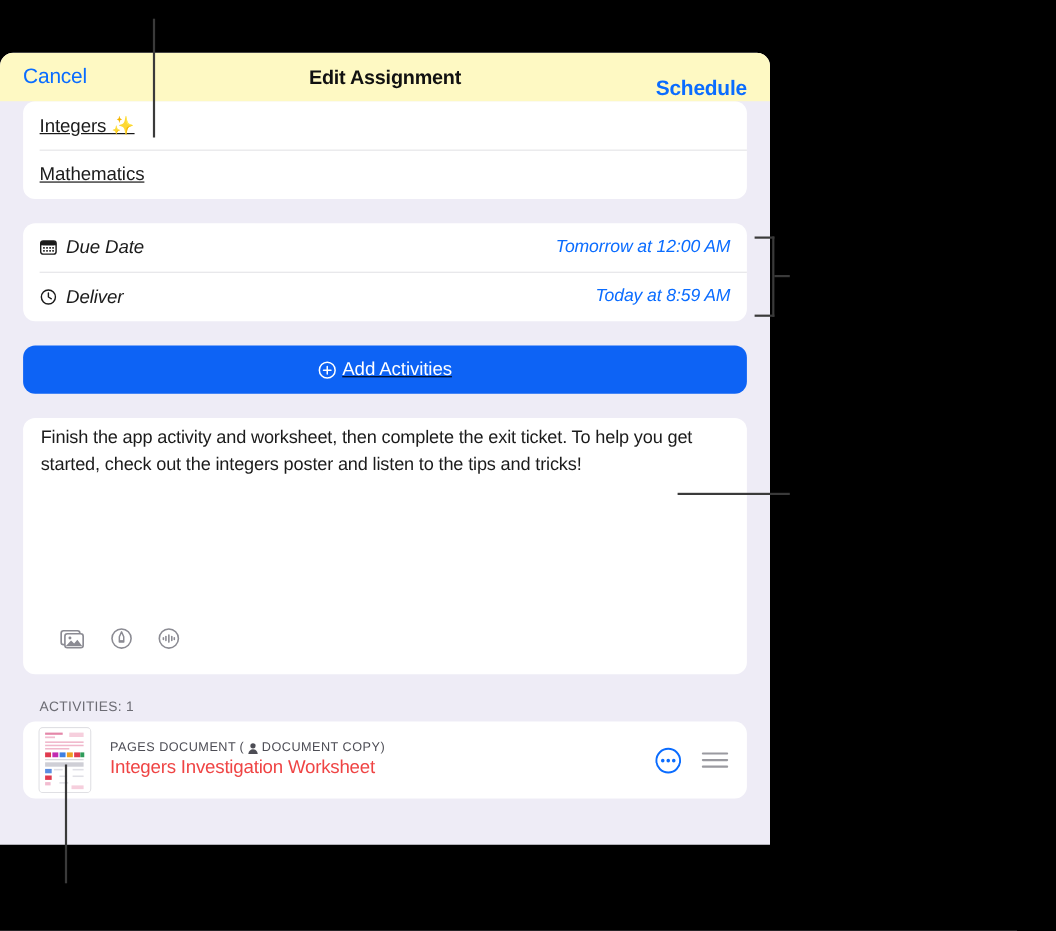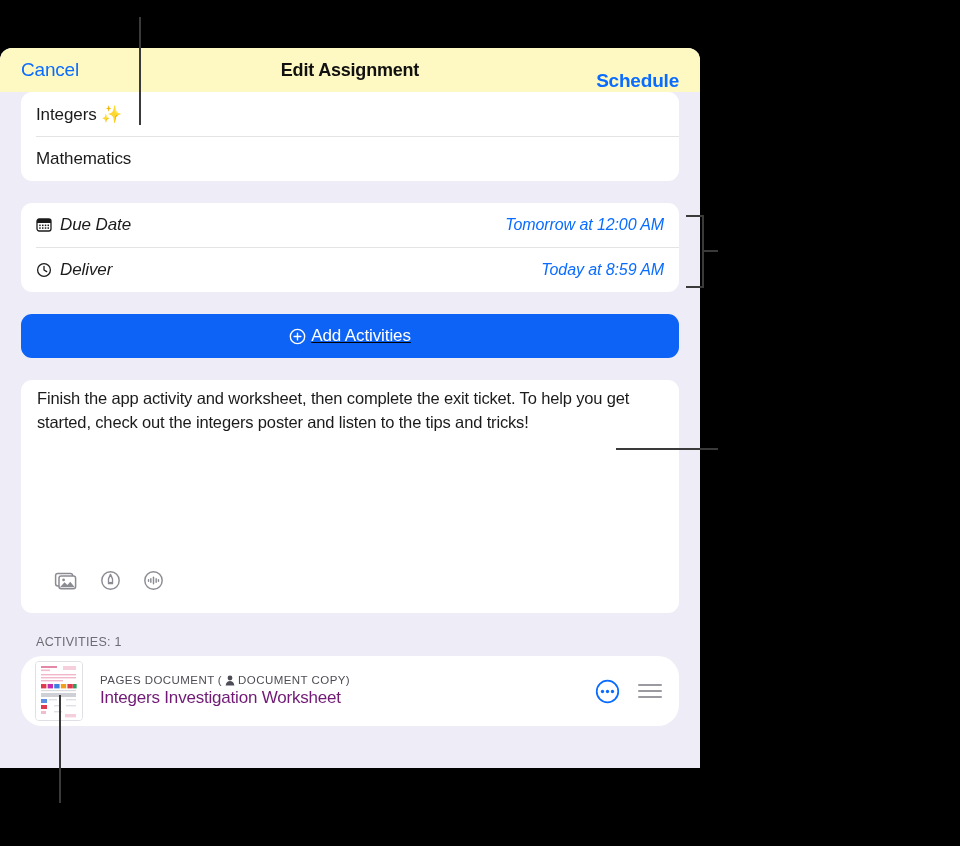--- a/index.html
+++ b/index.html
@@ -104,20 +104,21 @@
     margin: 0 21px;
   }
   .card + .card { margin-top: 0; }
 
   .row {
     display: flex;
     align-items: center;
     height: 44px;
     padding: 0 15px;
     box-sizing: border-box;
+    text-decoration: underline;
   }
   .row-divider {
     height: 1px;
     background: #e3e3e6;
     margin-left: 15px;
   }
 
   .field-text {
     font-size: 17px;
     color: #1b1b1b;
@@ -204,21 +205,21 @@
   
   #activities-header {
     margin: 22px 0 7px 36px;
     font-size: 12.5px;
     color: #6c6c74;
     letter-spacing: 0.3px;
   }
   #activity-card {
     margin: 0 21px;
     background: #ffffff;
-    border-radius: 21px;
+    border-radius: 11px;
     height: 70px;
     display: flex;
     align-items: center;
     padding: 0 17px 0 14px;
     box-sizing: border-box;
   }
   #activity-thumb {
     width: 46px;
     height: 58px;
     border-radius: 4px;
@@ -236,21 +237,21 @@
     font-size: 11.5px;
     color: #4d4d55;
     letter-spacing: 0.45px;
     display: flex;
     align-items: center;
     gap: 3px;
   }
   #activity-kind .paren { letter-spacing: 0.45px; }
   #activity-title {
     font-size: 17px;
-    color: #701a75;
+    color: #ef4444;
     letter-spacing: -0.2px;
     margin-top: 2px;
   }
   #activity-actions {
     display: flex;
     align-items: center;
     gap: 18px;
     flex: 0 0 auto;
   }
   .drag-handle {

